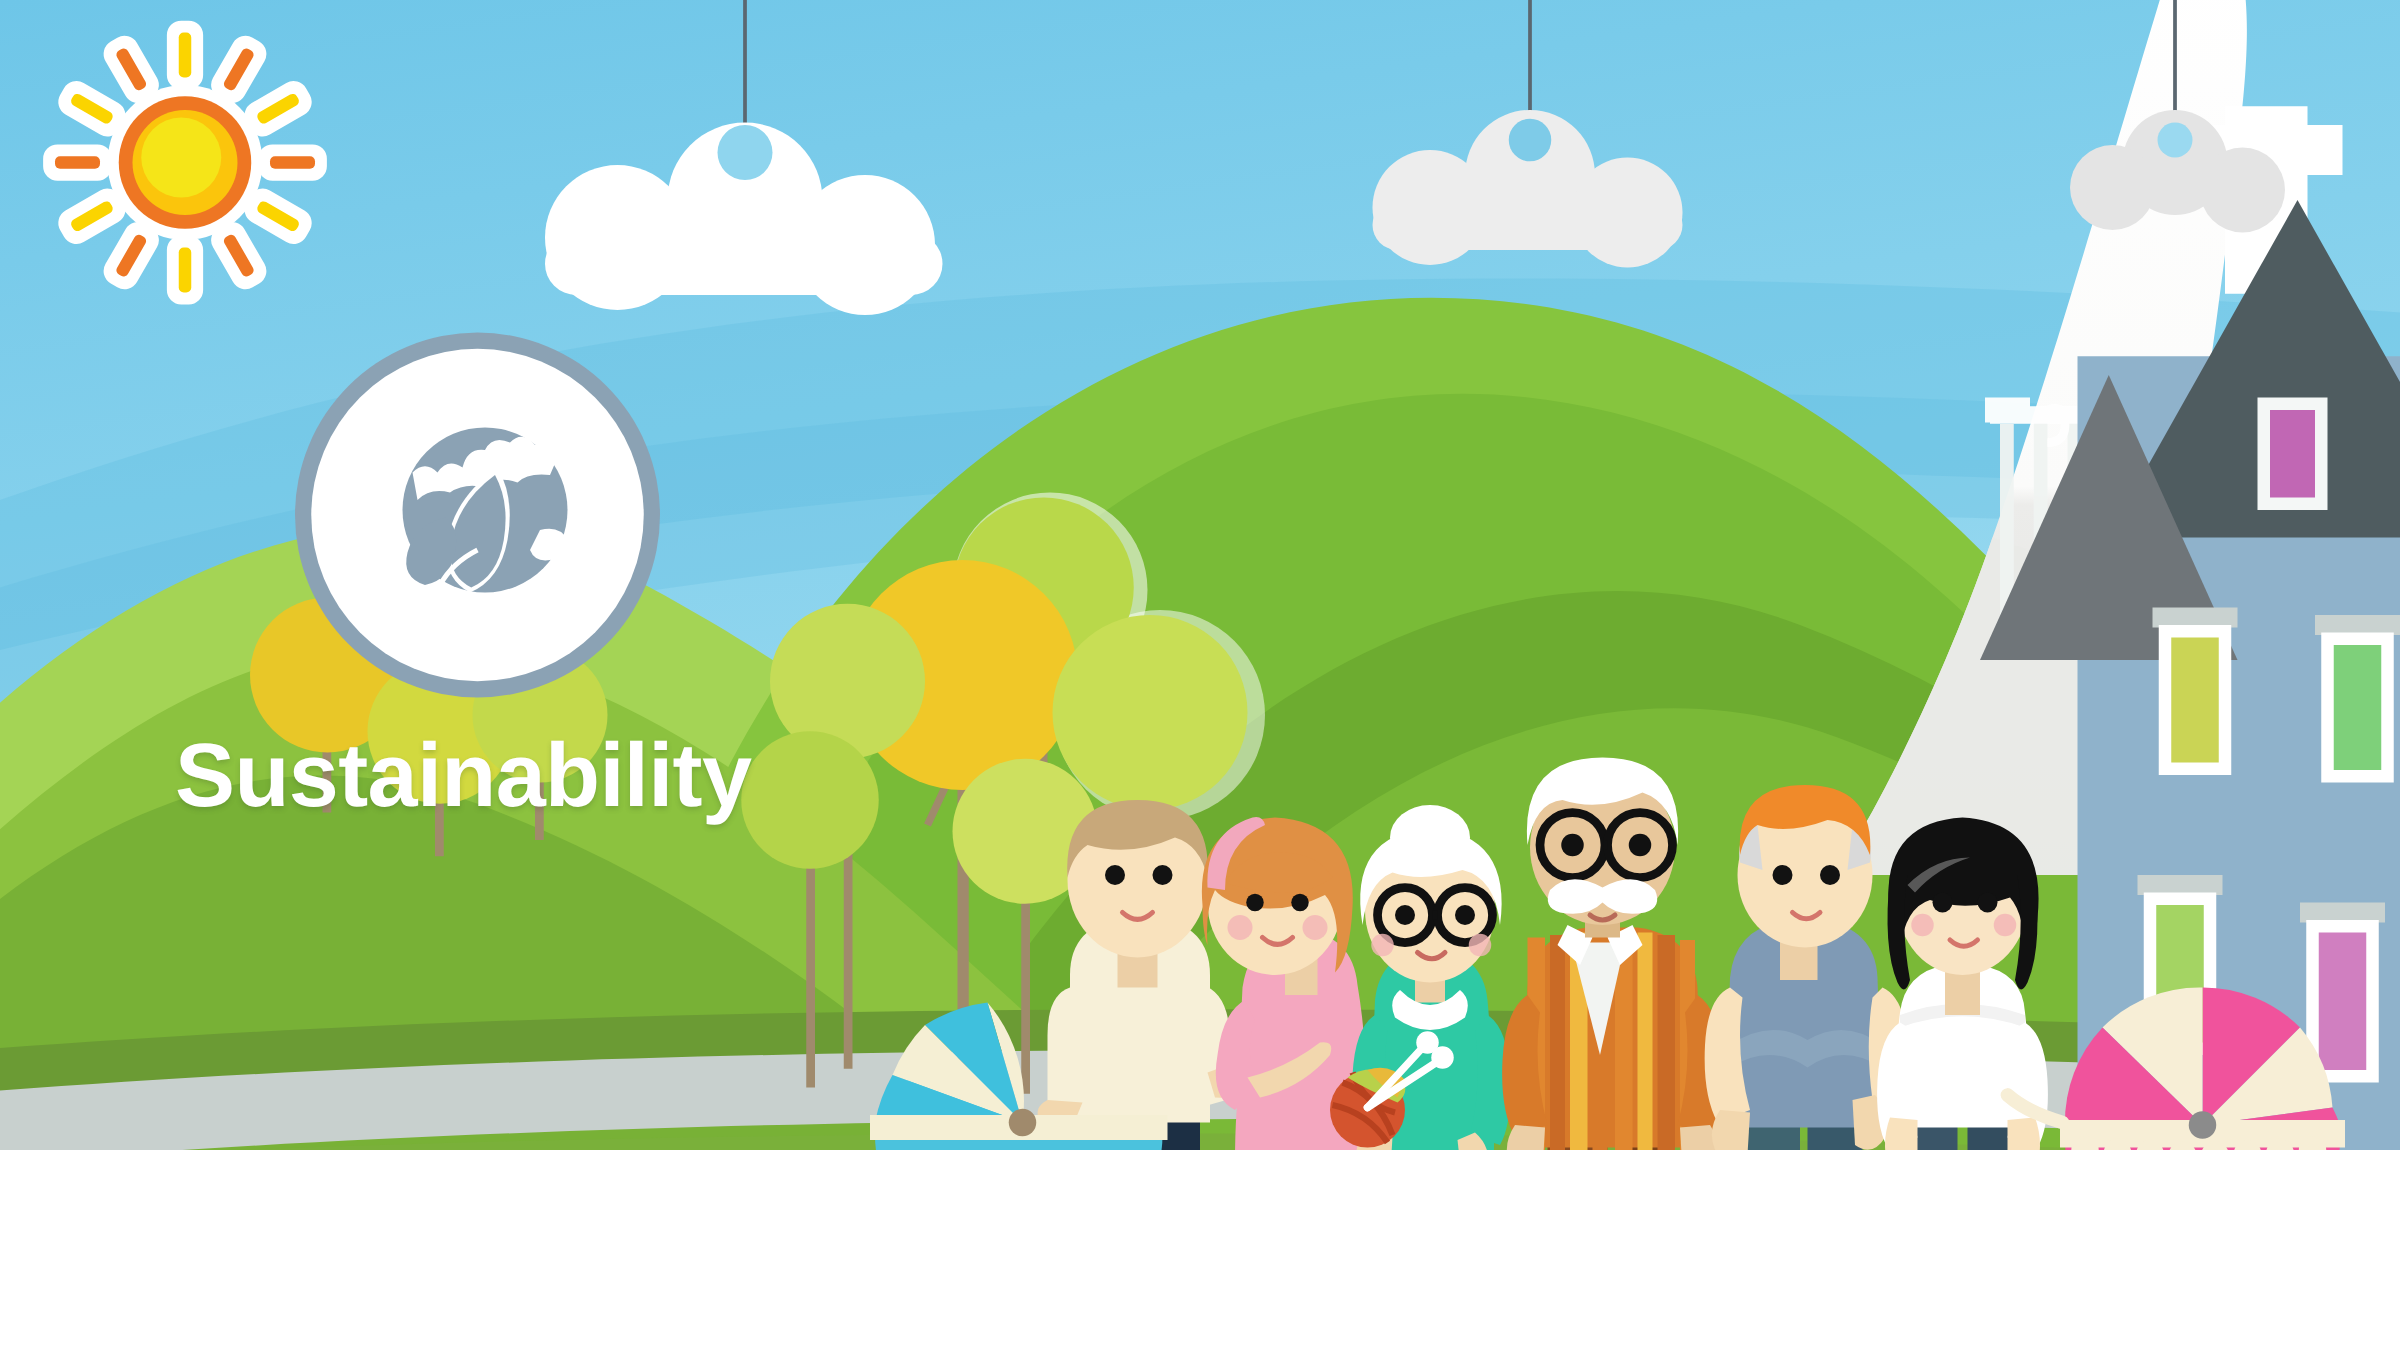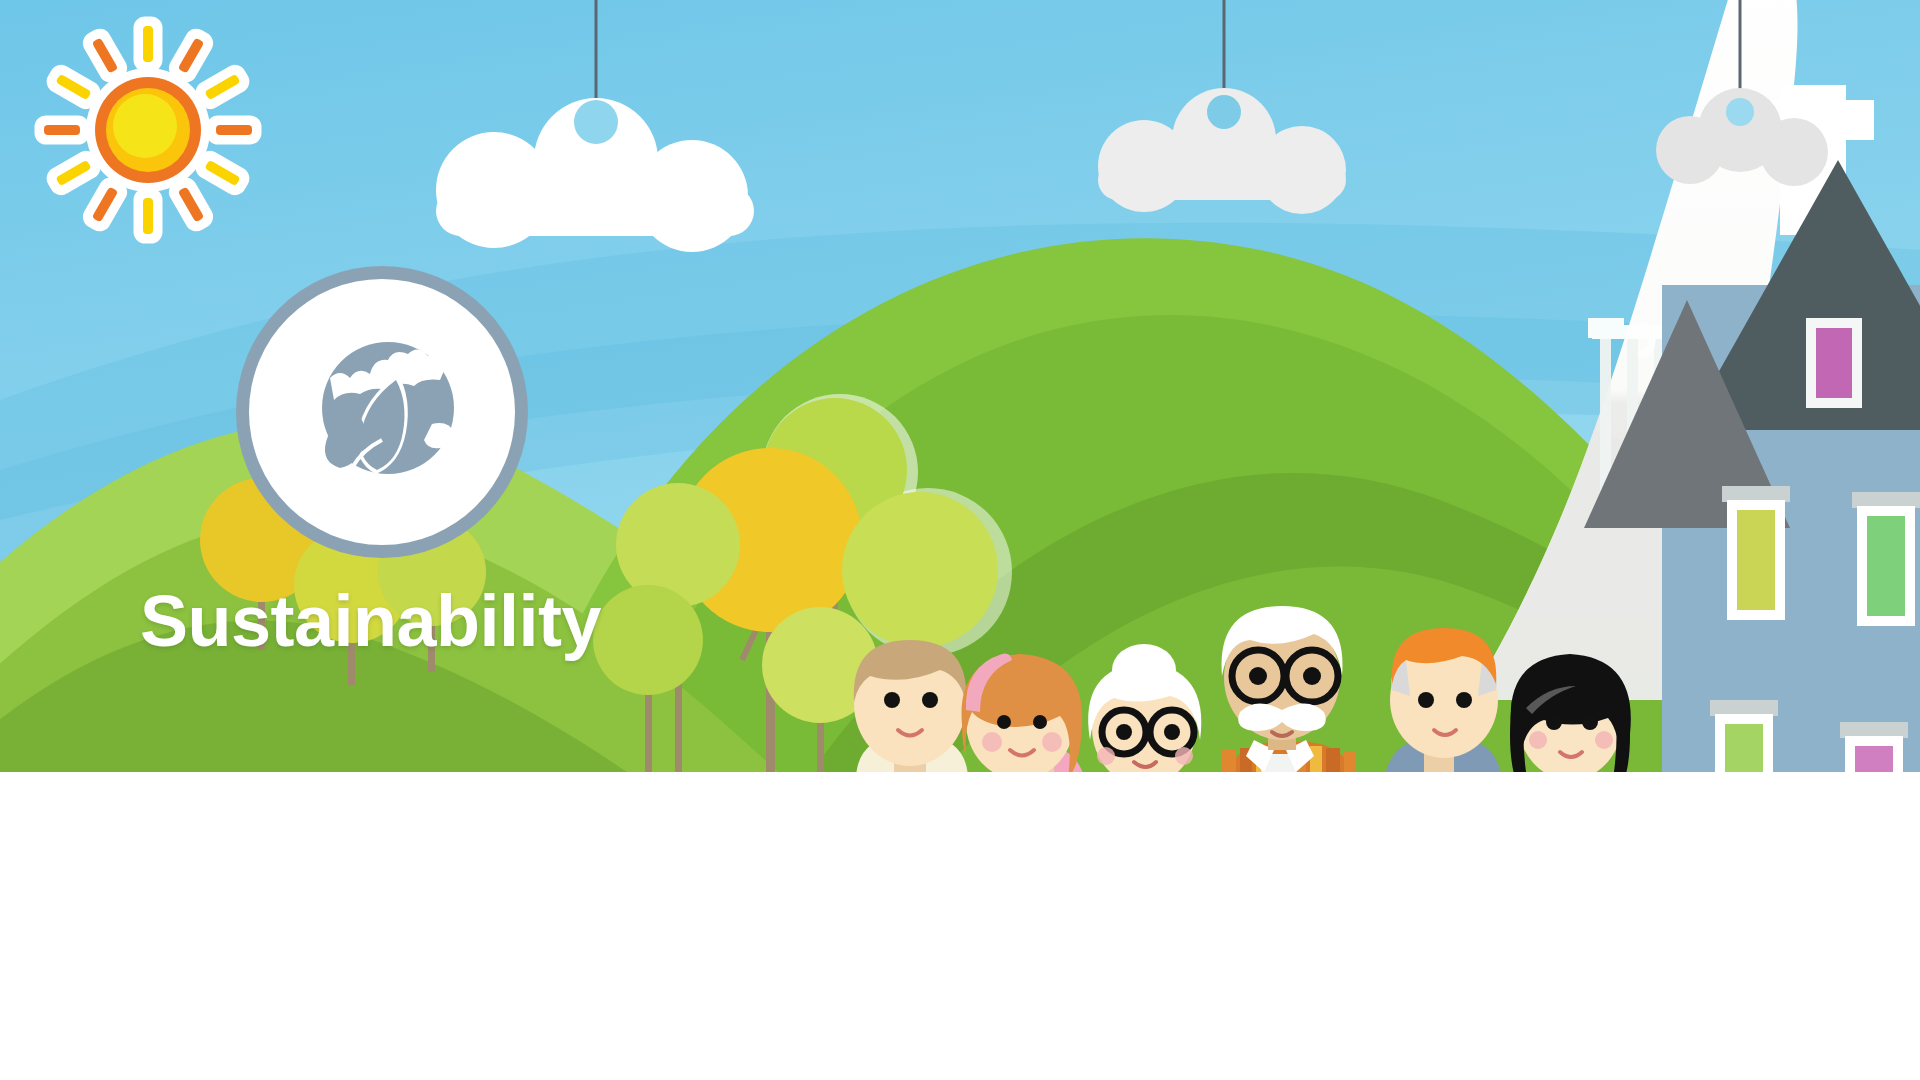--- a/index.html
+++ b/index.html
@@ -1,18 +1,18 @@
 <!DOCTYPE html>
 <html><head>
 <meta charset="utf-8">
 <title>Sustainability Illustration</title>
 <style>
   html,body{margin:0;padding:0;background:#fff;}
   body{font-family:"Liberation Sans",sans-serif;}
-  #stage{position:relative;width:1920px;height:772px;overflow:hidden;}
+  #stage{position:relative;width:1920px;height:920px;overflow:hidden;}
   #stage svg{display:block;width:1920px;height:1080px;}
   .title-text{
     position:absolute;
     left:140px; top:585px;
     font-family:"Liberation Sans",sans-serif;
     font-weight:bold;
     font-size:72px;
     color:#ffffff;
     letter-spacing:-0.5px;
     text-shadow:0 2px 4px rgba(60,90,40,0.25);

